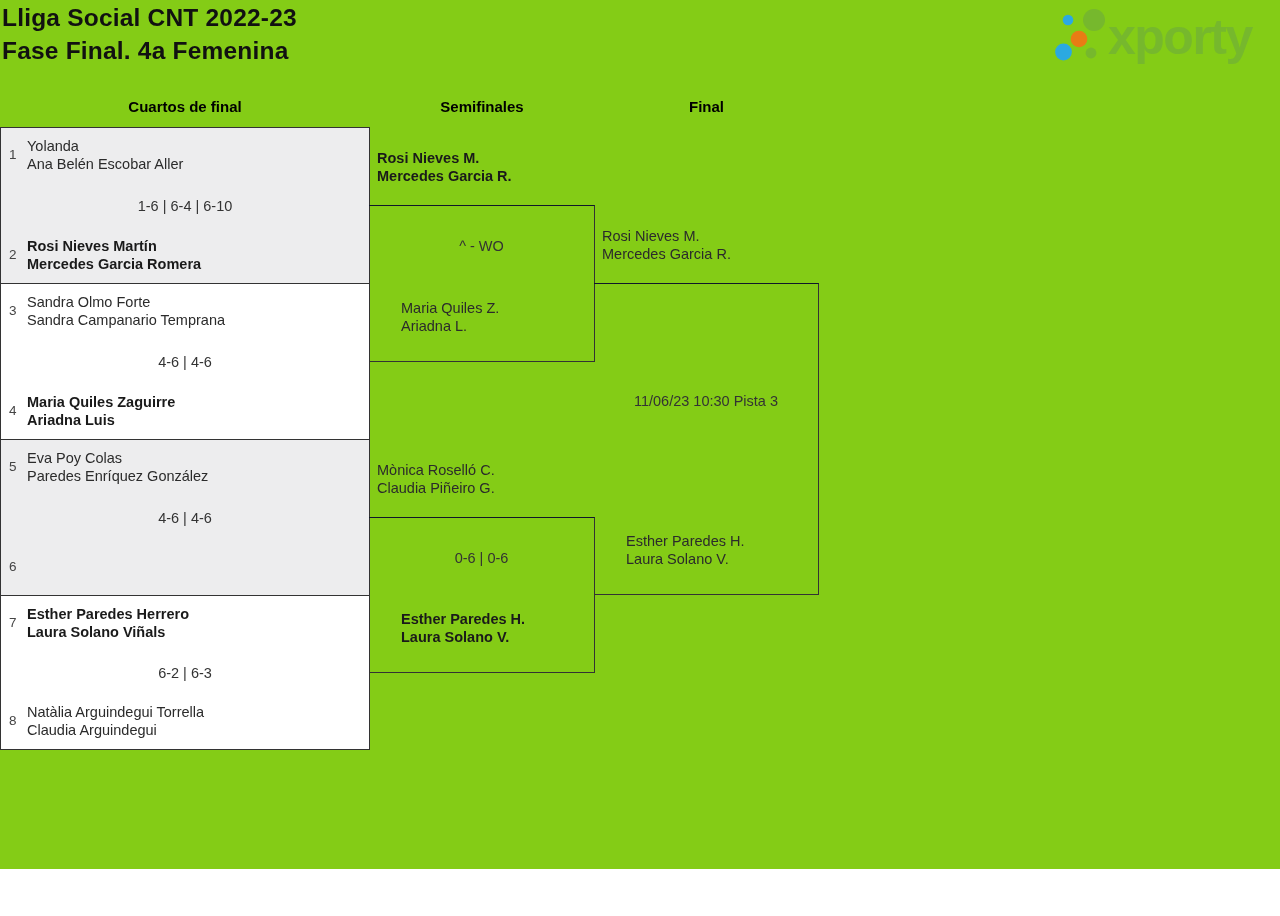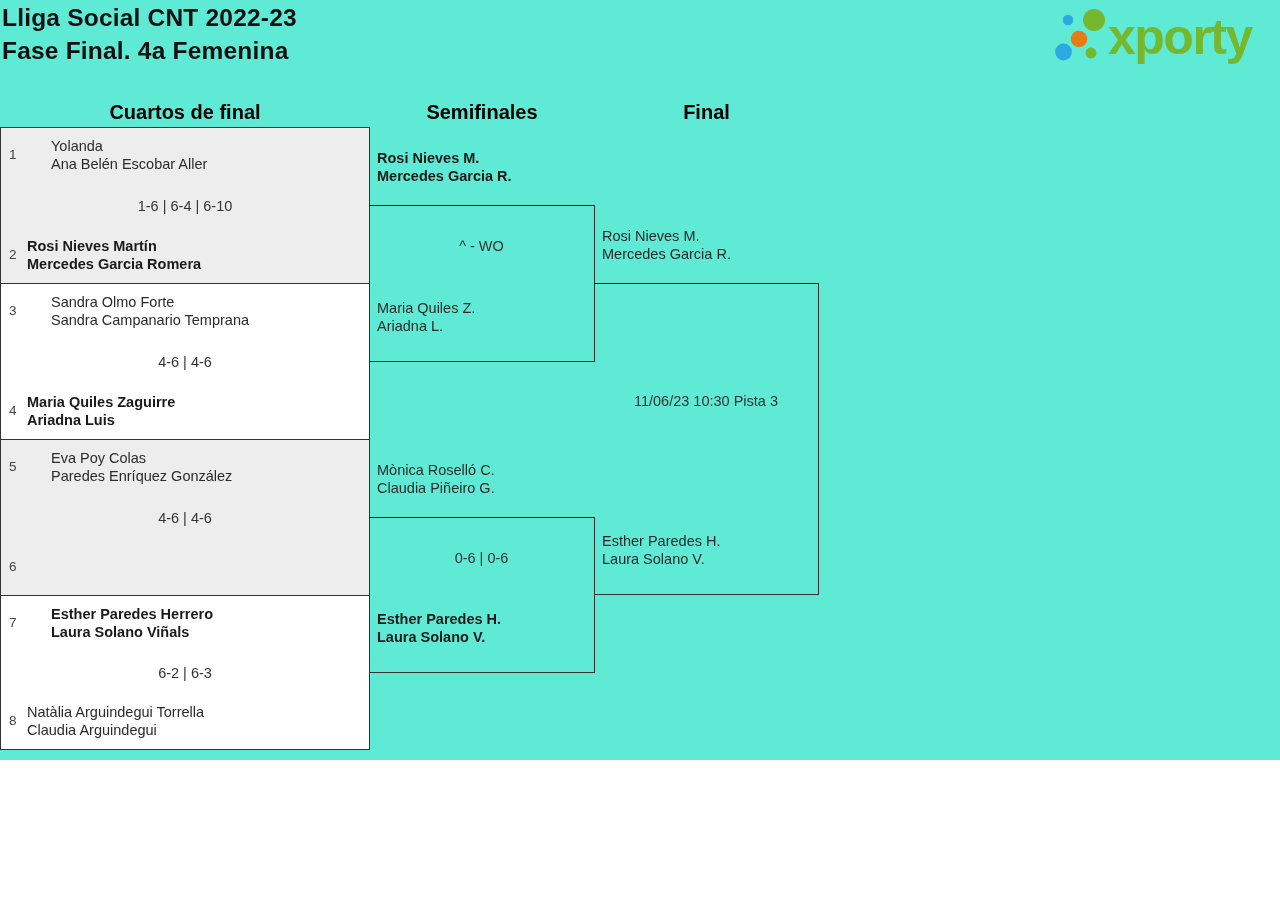--- a/index.html
+++ b/index.html
@@ -1,28 +1,28 @@
 <!DOCTYPE html>
 <html><head>
 <meta charset="utf-8">
 <style>
   * { margin:0; padding:0; box-sizing:border-box; }
   html,body { background:#fff; }
   .screen {
-    position:relative; width:1280px; height:760px; background:#5eead4;
+    position:relative; width:1280px; height:869px; background:#84cc16;
     font-family:"Liberation Sans", sans-serif; color:#222; overflow:hidden;
   }
   .page-title {
     position:absolute; left:2px; top:1px;
     font-size:24.5px; font-weight:bold; line-height:33px; color:#111;
     letter-spacing:0.2px;
   }
   .logo { position:absolute; left:1048px; top:4px; width:228px; height:64px; cursor:pointer; }
   .round-header {
-    position:absolute; top:103px; font-size:20px; font-weight:bold; color:#000;
+    position:absolute; top:97px; font-size:15px; font-weight:bold; color:#000;
     text-align:center; line-height:19px;
   }
   .rh-qf    { left:0;     width:370px; }
   .rh-sf    { left:369px; width:226px; }
   .rh-final { left:594px; width:225px; }
 
   .match { position:absolute; font-size:14.5px; line-height:18px; }
 
   .qf { left:0; width:370px; border:1px solid #333; }
   .qf1 { top:127px; height:157px; background:#ededee; }
@@ -34,25 +34,25 @@
   .sf { left:369px; width:226px; }
   .sf1 { top:205px; height:157px; }
   .sf2 { top:517px; height:156px; }
   .final-box { left:594px; width:225px; top:283px; height:312px; }
 
   .seed { position:absolute; left:8px; width:16px; font-size:13.5px; color:#444; }
   .seed-t { top:18px; }
   .seed-b { bottom:19px; }
 
   .team { position:absolute; left:26px; right:4px; color:#2b2b2b; }
-  .qf .team-t { top:9px;margin-left:24px; }
+  .qf .team-t { top:9px; }
   .qf .team-b { bottom:10px; }
   .inner .team { left:8px; }
   .inner .team-t { top:-57px; }
-  .inner .team-b { bottom:26px; }
+  .inner .team-b { bottom:26px;margin-left:24px; }
   .winner { font-weight:bold; color:#1a1a1a; }
 
   .score {
     position:absolute; left:0; width:100%; text-align:center; color:#333;
   }
   .qf .score { top:50%; margin-top:-9px; }
   .sf .score { top:31px; }
   .final-box .score { top:108px; }
 </style>
 </head>

